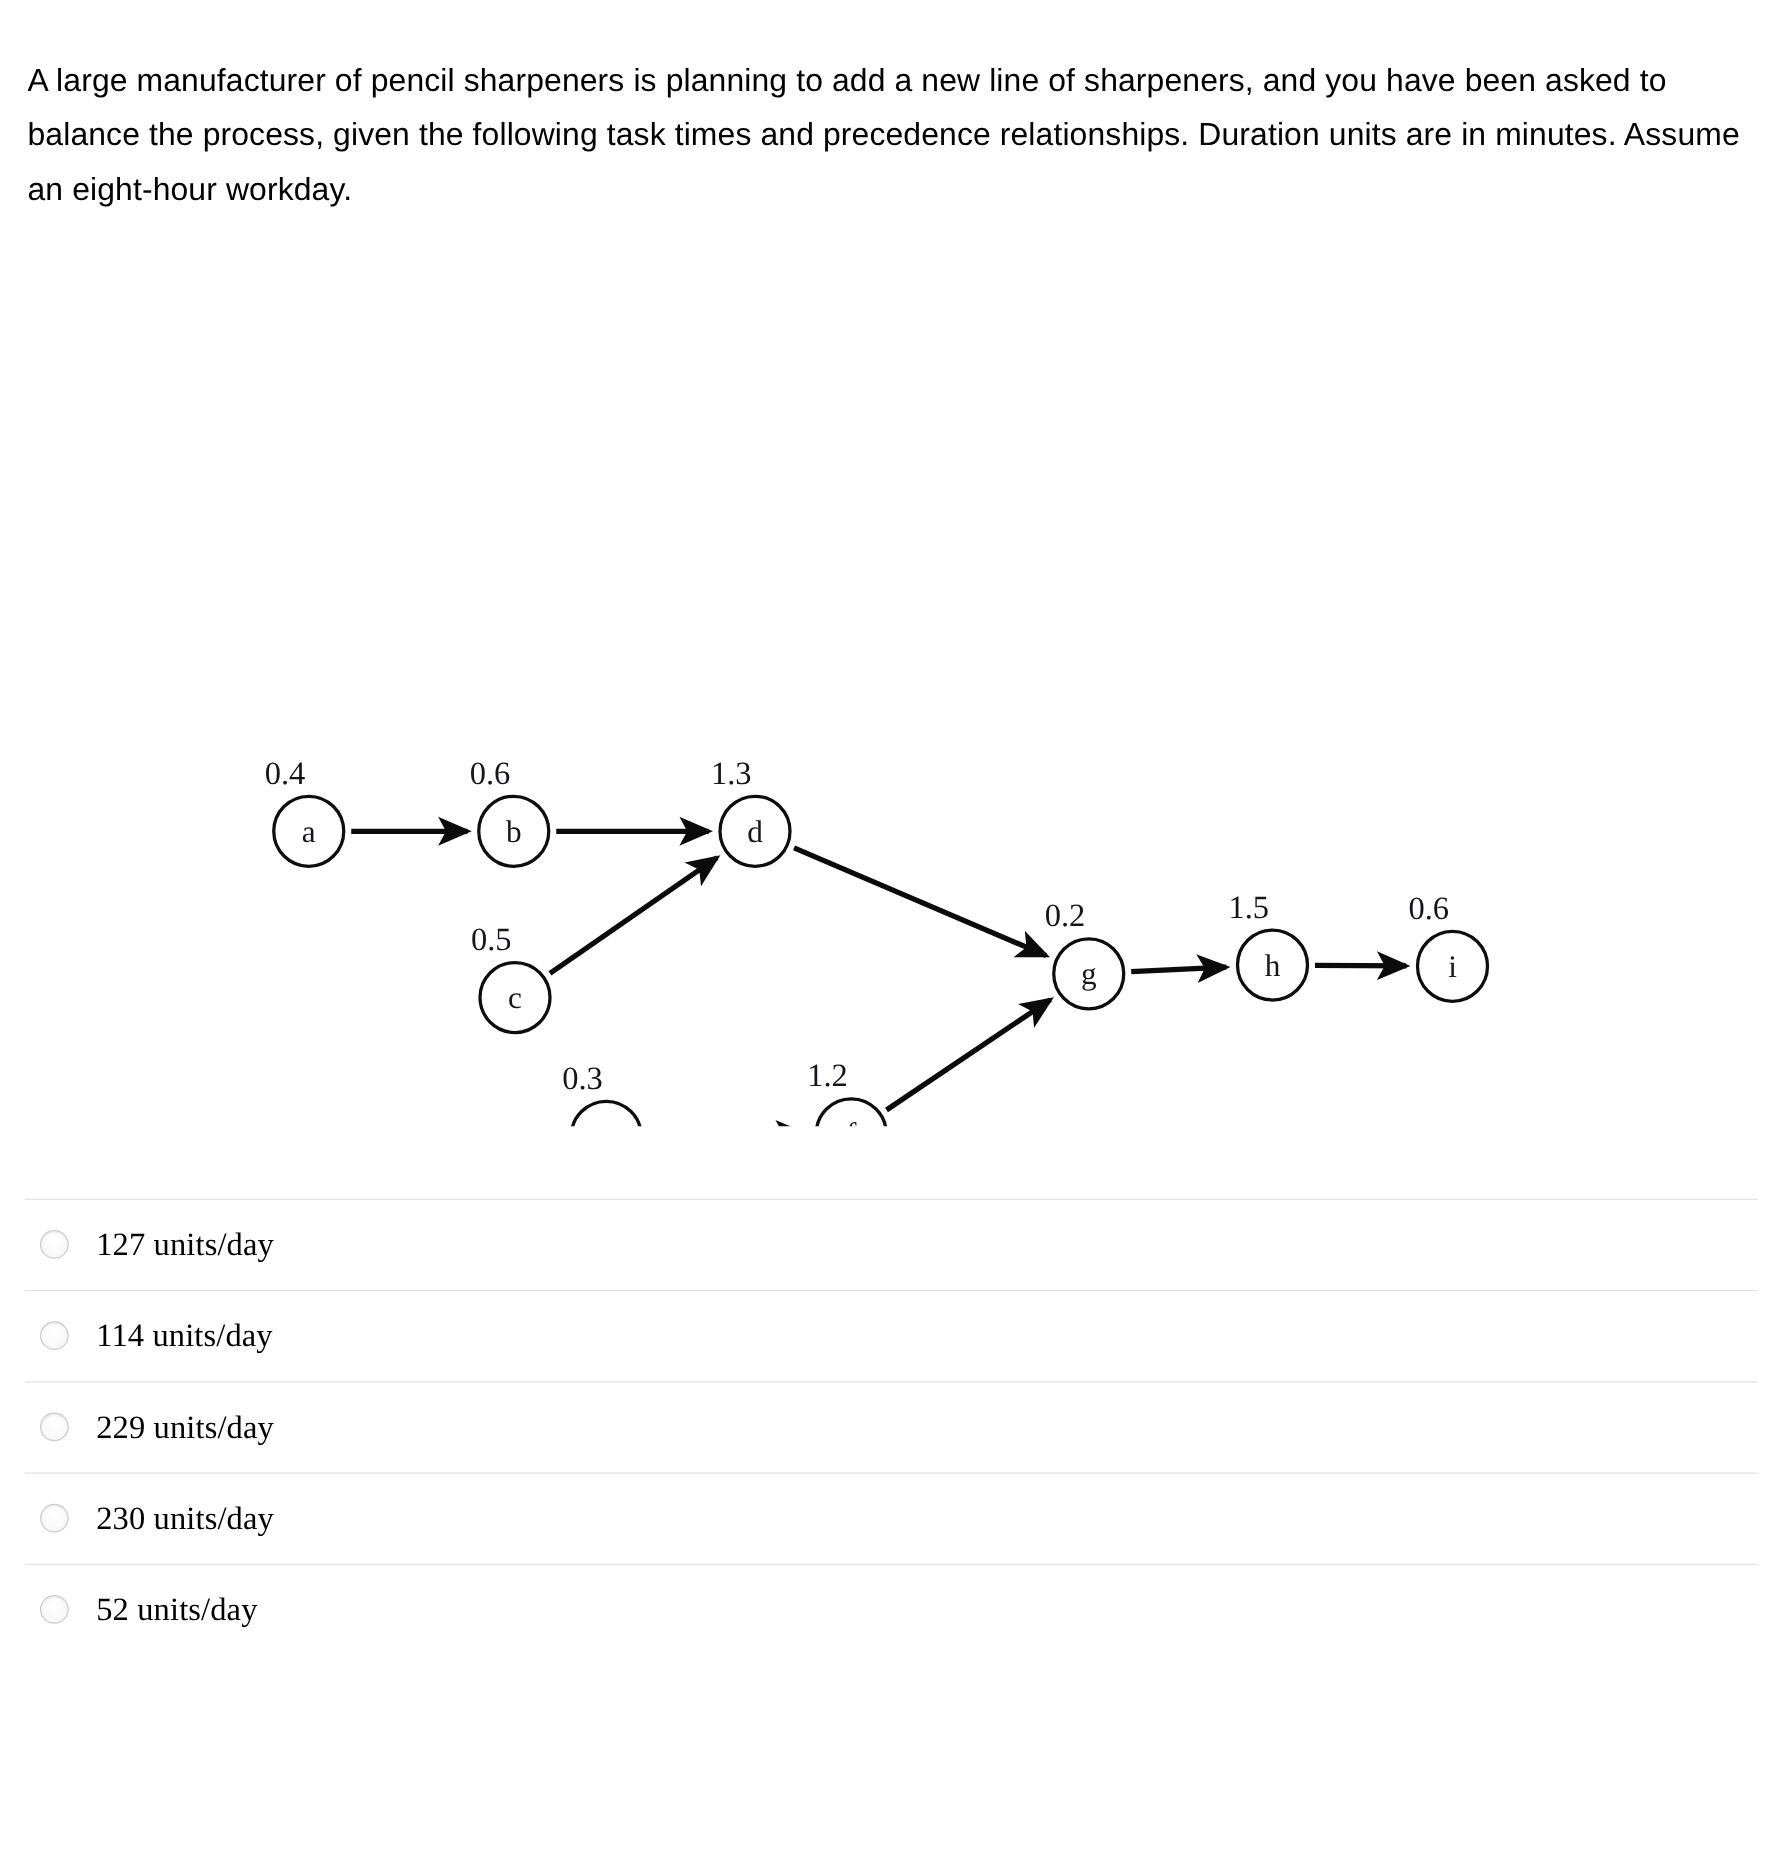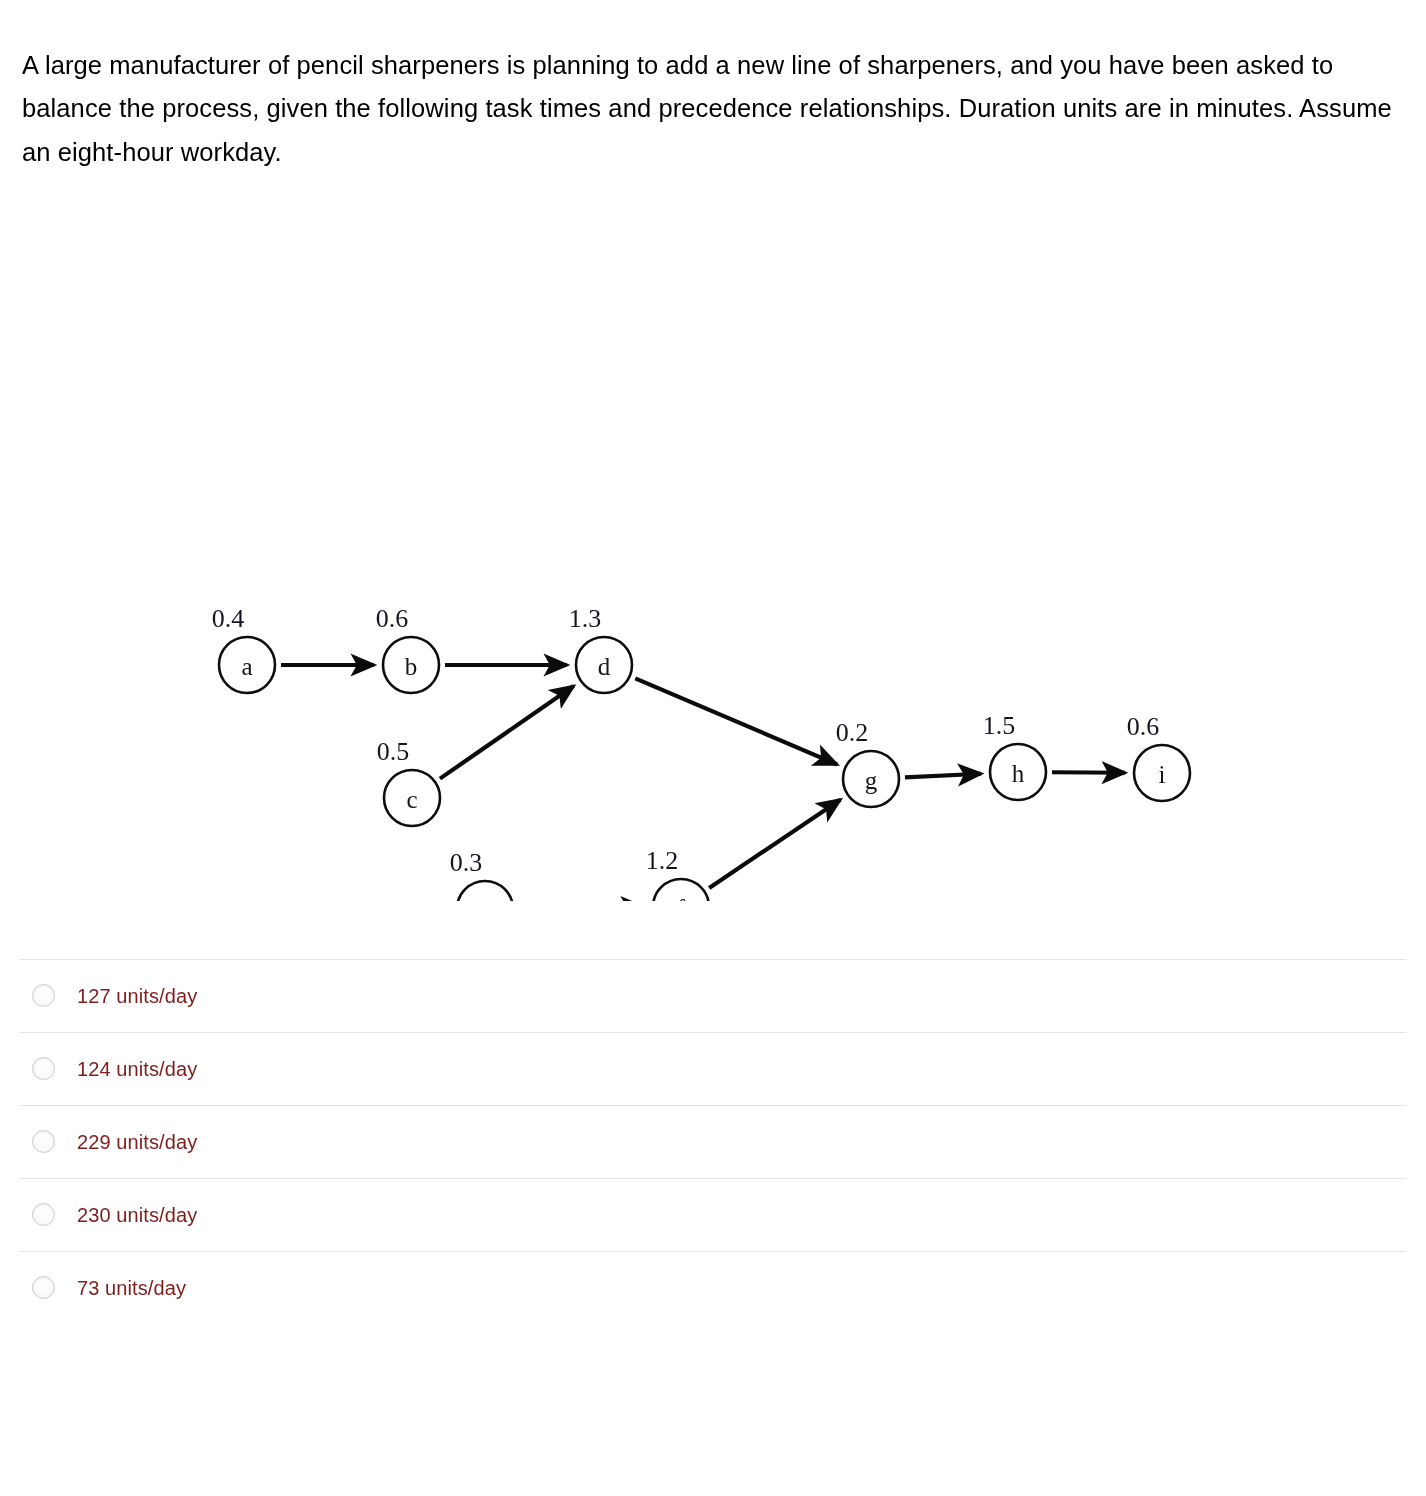--- a/index.html
+++ b/index.html
@@ -95,24 +95,25 @@
     width: 21px;
     height: 21px;
     min-width: 21px;
     border-radius: 50%;
     border: 1px solid #c7cdd1;
     background: radial-gradient(circle at 50% 35%, #ffffff 0%, #fafafa 60%, #f1f2f3 100%);
     box-shadow: inset 0 1px 2px rgba(0,0,0,0.07);
     margin-right: 22px;
   }
   .answer-label {
-    font-size: 20px;
-    color: #7f1d1d;
+    font-size: 26px;
+    color: #000000;
     letter-spacing: 0.1px;
     line-height: 1.2;
+    font-family: Liberation Serif, serif;
   }
 </style>
 </head>
 <body>
 
 <div class="page">
 
   <p class="stem">A large manufacturer of pencil sharpeners is planning to add a new line of sharpeners, and you have been asked to balance the process, given the following task times and precedence relationships. Duration units are in minutes. Assume an eight-hour workday.</p>
 
   <div class="diagram-wrap">
@@ -183,29 +184,29 @@
   </div>
 
 
   <div class="answers" id="answers-list">
       <div class="answer-row">
         <span class="radio"></span>
         <span class="answer-label">127 units/day</span>
       </div>
       <div class="answer-row">
         <span class="radio"></span>
-        <span class="answer-label">124 units/day</span>
+        <span class="answer-label">114 units/day</span>
       </div>
       <div class="answer-row">
         <span class="radio"></span>
         <span class="answer-label">229 units/day</span>
       </div>
       <div class="answer-row">
         <span class="radio"></span>
         <span class="answer-label">230 units/day</span>
       </div>
       <div class="answer-row">
         <span class="radio"></span>
-        <span class="answer-label">73 units/day</span>
+        <span class="answer-label">52 units/day</span>
       </div>
     </div>
 
 </div>
 
 </body></html>

